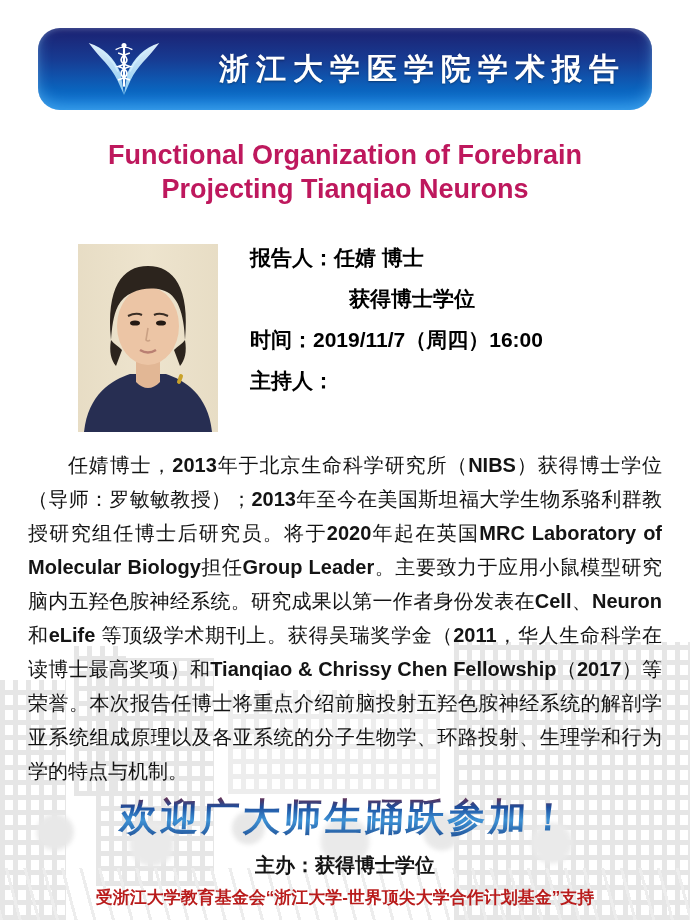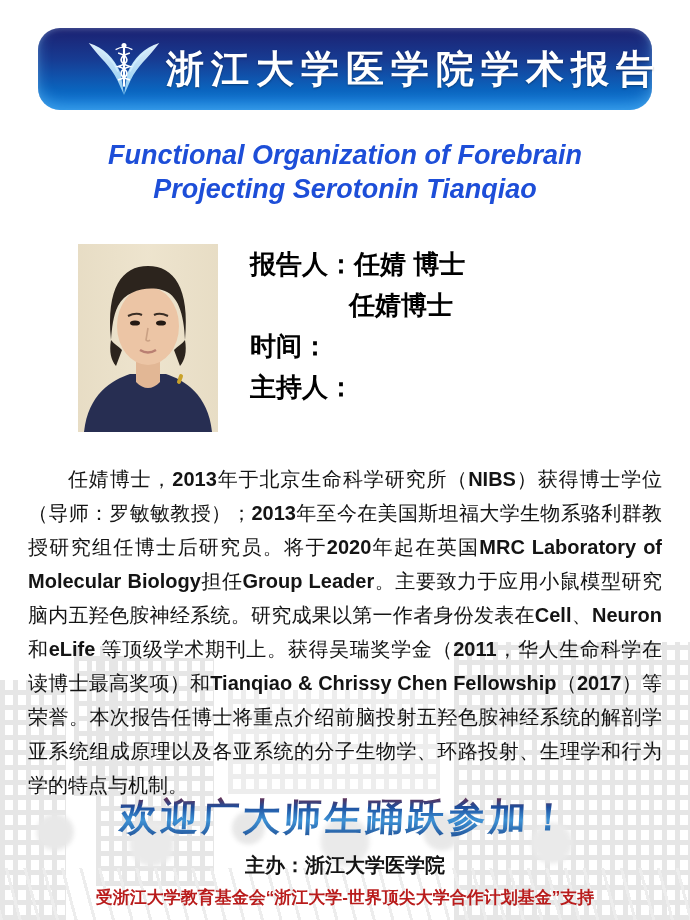--- a/index.html
+++ b/index.html
@@ -29,39 +29,39 @@
       background:repeating-linear-gradient(75deg,#9a9a9a 0 3px,transparent 3px 18px);}
 
   .layer{position:absolute;left:0;top:0;width:690px;height:920px;z-index:1;}
 
   
   .banner{position:absolute;left:38px;top:28px;width:614px;height:82px;border-radius:22px;
       background:linear-gradient(180deg,#1c2070 0%,#173b92 38%,#0b63bd 74%,#0e7bd9 100%);
       box-shadow:inset 0 -6px 14px rgba(110,200,255,.45), inset 0 2px 4px rgba(255,255,255,.15);
       display:flex;align-items:center;}
   .logo{margin-left:44px;width:84px;height:66px;flex:0 0 auto;}
-  .banner-title{flex:1;text-align:right;color:#ffffff;font-size:38px;font-weight:700;
+  .banner-title{flex:1;text-align:right;color:#ffffff;font-size:30px;font-weight:700;
       letter-spacing:7px;padding-right:26px;white-space:nowrap;
       text-shadow:0 1px 2px rgba(0,0,0,.35);}
 
   
   .talk-title{position:absolute;left:0;top:138px;width:690px;text-align:center;
-      font-size:27px;line-height:34px;font-weight:700;color:#1d4ed8;font-style:italic;}
+      font-size:27px;line-height:34px;font-weight:700;color:#be185d;}
 
   
   .photo{position:absolute;left:78px;top:244px;width:140px;height:188px;}
   .details{position:absolute;left:250px;top:244px;width:410px;}
-  .drow{height:41px;font-size:26px;font-weight:700;color:#000;white-space:nowrap;
-      display:flex;align-items:center;}
+  .drow{height:41px;font-size:21px;font-weight:700;color:#000;white-space:nowrap;
+      display:flex;}
   .drow .indent{padding-left:99px;}
 
   
   .bio{position:absolute;left:28px;top:448px;width:634px;font-size:20px;line-height:34px;
       text-align:justify;color:#141414;text-indent:2em;
-      font-family:"Liberation Serif",serif;margin-top:14px;}
+      font-family:"Liberation Serif",serif;}
   .bio .lat{font-family:"Liberation Sans",sans-serif;font-weight:700;}
 
   
   .welcome{position:absolute;left:0;top:792px;width:690px;text-align:center;
       font-size:38px;font-weight:900;letter-spacing:3px;transform:skewX(-3deg);
       background:linear-gradient(180deg,#8a1e28 0%,#1d4f9e 30%,#3e93d6 55%,#1a3f85 100%);
       -webkit-background-clip:text;background-clip:text;color:transparent;white-space:nowrap;}
   .organizer{position:absolute;left:0;top:852px;width:690px;text-align:center;
       font-size:20px;font-weight:700;color:#141414;}
   .funding{position:absolute;left:0;top:886px;width:690px;text-align:center;
@@ -97,21 +97,21 @@
         <line x1="50" y1="14" x2="50" y2="60" stroke="#ffffff" stroke-width="2.6"></line>
         <circle cx="50" cy="11" r="3" fill="#ffffff"></circle>
         <path fill="none" stroke="#ffffff" stroke-width="2" d="M43 20 C 57 24, 57 32, 43 36 C 57 40, 57 48, 43 52 M57 20 C 43 24, 43 32, 57 36 C 43 40, 43 48, 57 52"></path>
         <path fill="none" stroke="#ffffff" stroke-width="1.6" d="M40 16 Q 50 10, 60 16"></path>
       </svg>
       <div class="banner-title">浙江大学医学院学术报告</div>
     </div>
 
     <div class="talk-title">
       <div>Functional Organization of Forebrain</div>
-      <div>Projecting Serotonin Tianqiao</div>
+      <div>Projecting Tianqiao Neurons</div>
     </div>
 
     <svg class="photo" viewBox="0 0 140 188">
       <rect x="0" y="0" width="140" height="188" fill="#ece2cb"></rect>
       <rect x="0" y="0" width="140" height="188" fill="url(#shade)" opacity="0.25"></rect>
       <defs>
         <linearGradient id="shade" x1="0" y1="0" x2="1" y2="0">
           <stop offset="0" stop-color="#d9cdb2"></stop>
             <stop offset="0.5" stop-color="#f2ead6"></stop>
             <stop offset="1" stop-color="#d9cdb2"></stop>
@@ -140,30 +140,31 @@
 
       <rect x="100" y="130" width="4" height="10" rx="2" fill="#c9a22a" transform="rotate(20 102 135)"></rect>
     </svg>
 
     <div class="details">
       <div class="drow">
         <span>报告人：</span>
         <span>任婧 博士</span>
       </div>
       <div class="drow">
-        <span class="indent">任婧博士</span>
+        <span class="indent">获得博士学位</span>
       </div>
       <div class="drow">
         <span>时间：</span>
+        <span>2019/11/7（周四）16:00</span>
       </div>
       <div class="drow">
         <span>主持人：</span>
       </div>
     </div>
 
     <div class="bio"><span>任婧博士，</span><span class="lat">2013</span><span>年于北京生命科学研究所（</span><span class="lat">NIBS</span><span>）获得博士学位（导师：罗敏敏教授）；</span><span class="lat">2013</span><span>年至今在美国斯坦福大学生物系骆利群教授研究组任博士后研究员。将于</span><span class="lat">2020</span><span>年起在英国</span><span class="lat">MRC Laboratory of Molecular Biology</span><span>担任</span><span class="lat">Group Leader</span><span>。主要致力于应用小鼠模型研究脑内五羟色胺神经系统。研究成果以第一作者身份发表在</span><span class="lat">Cell</span><span>、</span><span class="lat">Neuron </span><span>和</span><span class="lat">eLife </span><span>等顶级学术期刊上。获得吴瑞奖学金（</span><span class="lat">2011</span><span>，华人生命科学在读博士最高奖项）和</span><span class="lat">Tianqiao &amp; Chrissy Chen Fellowship</span><span>（</span><span class="lat">2017</span><span>）等荣誉。本次报告任博士将重点介绍前脑投射五羟色胺神经系统的解剖学亚系统组成原理以及各亚系统的分子生物学、环路投射、生理学和行为学的特点与机制。</span></div>
 
     <div class="welcome">欢迎广大师生踊跃参加！</div>
-    <div class="organizer">主办：浙江大学医学院</div>
+    <div class="organizer">主办：获得博士学位</div>
     <div class="funding">受浙江大学教育基金会“浙江大学-世界顶尖大学合作计划基金”支持</div>
 
   </div>
 </div>
 
 </body></html>

